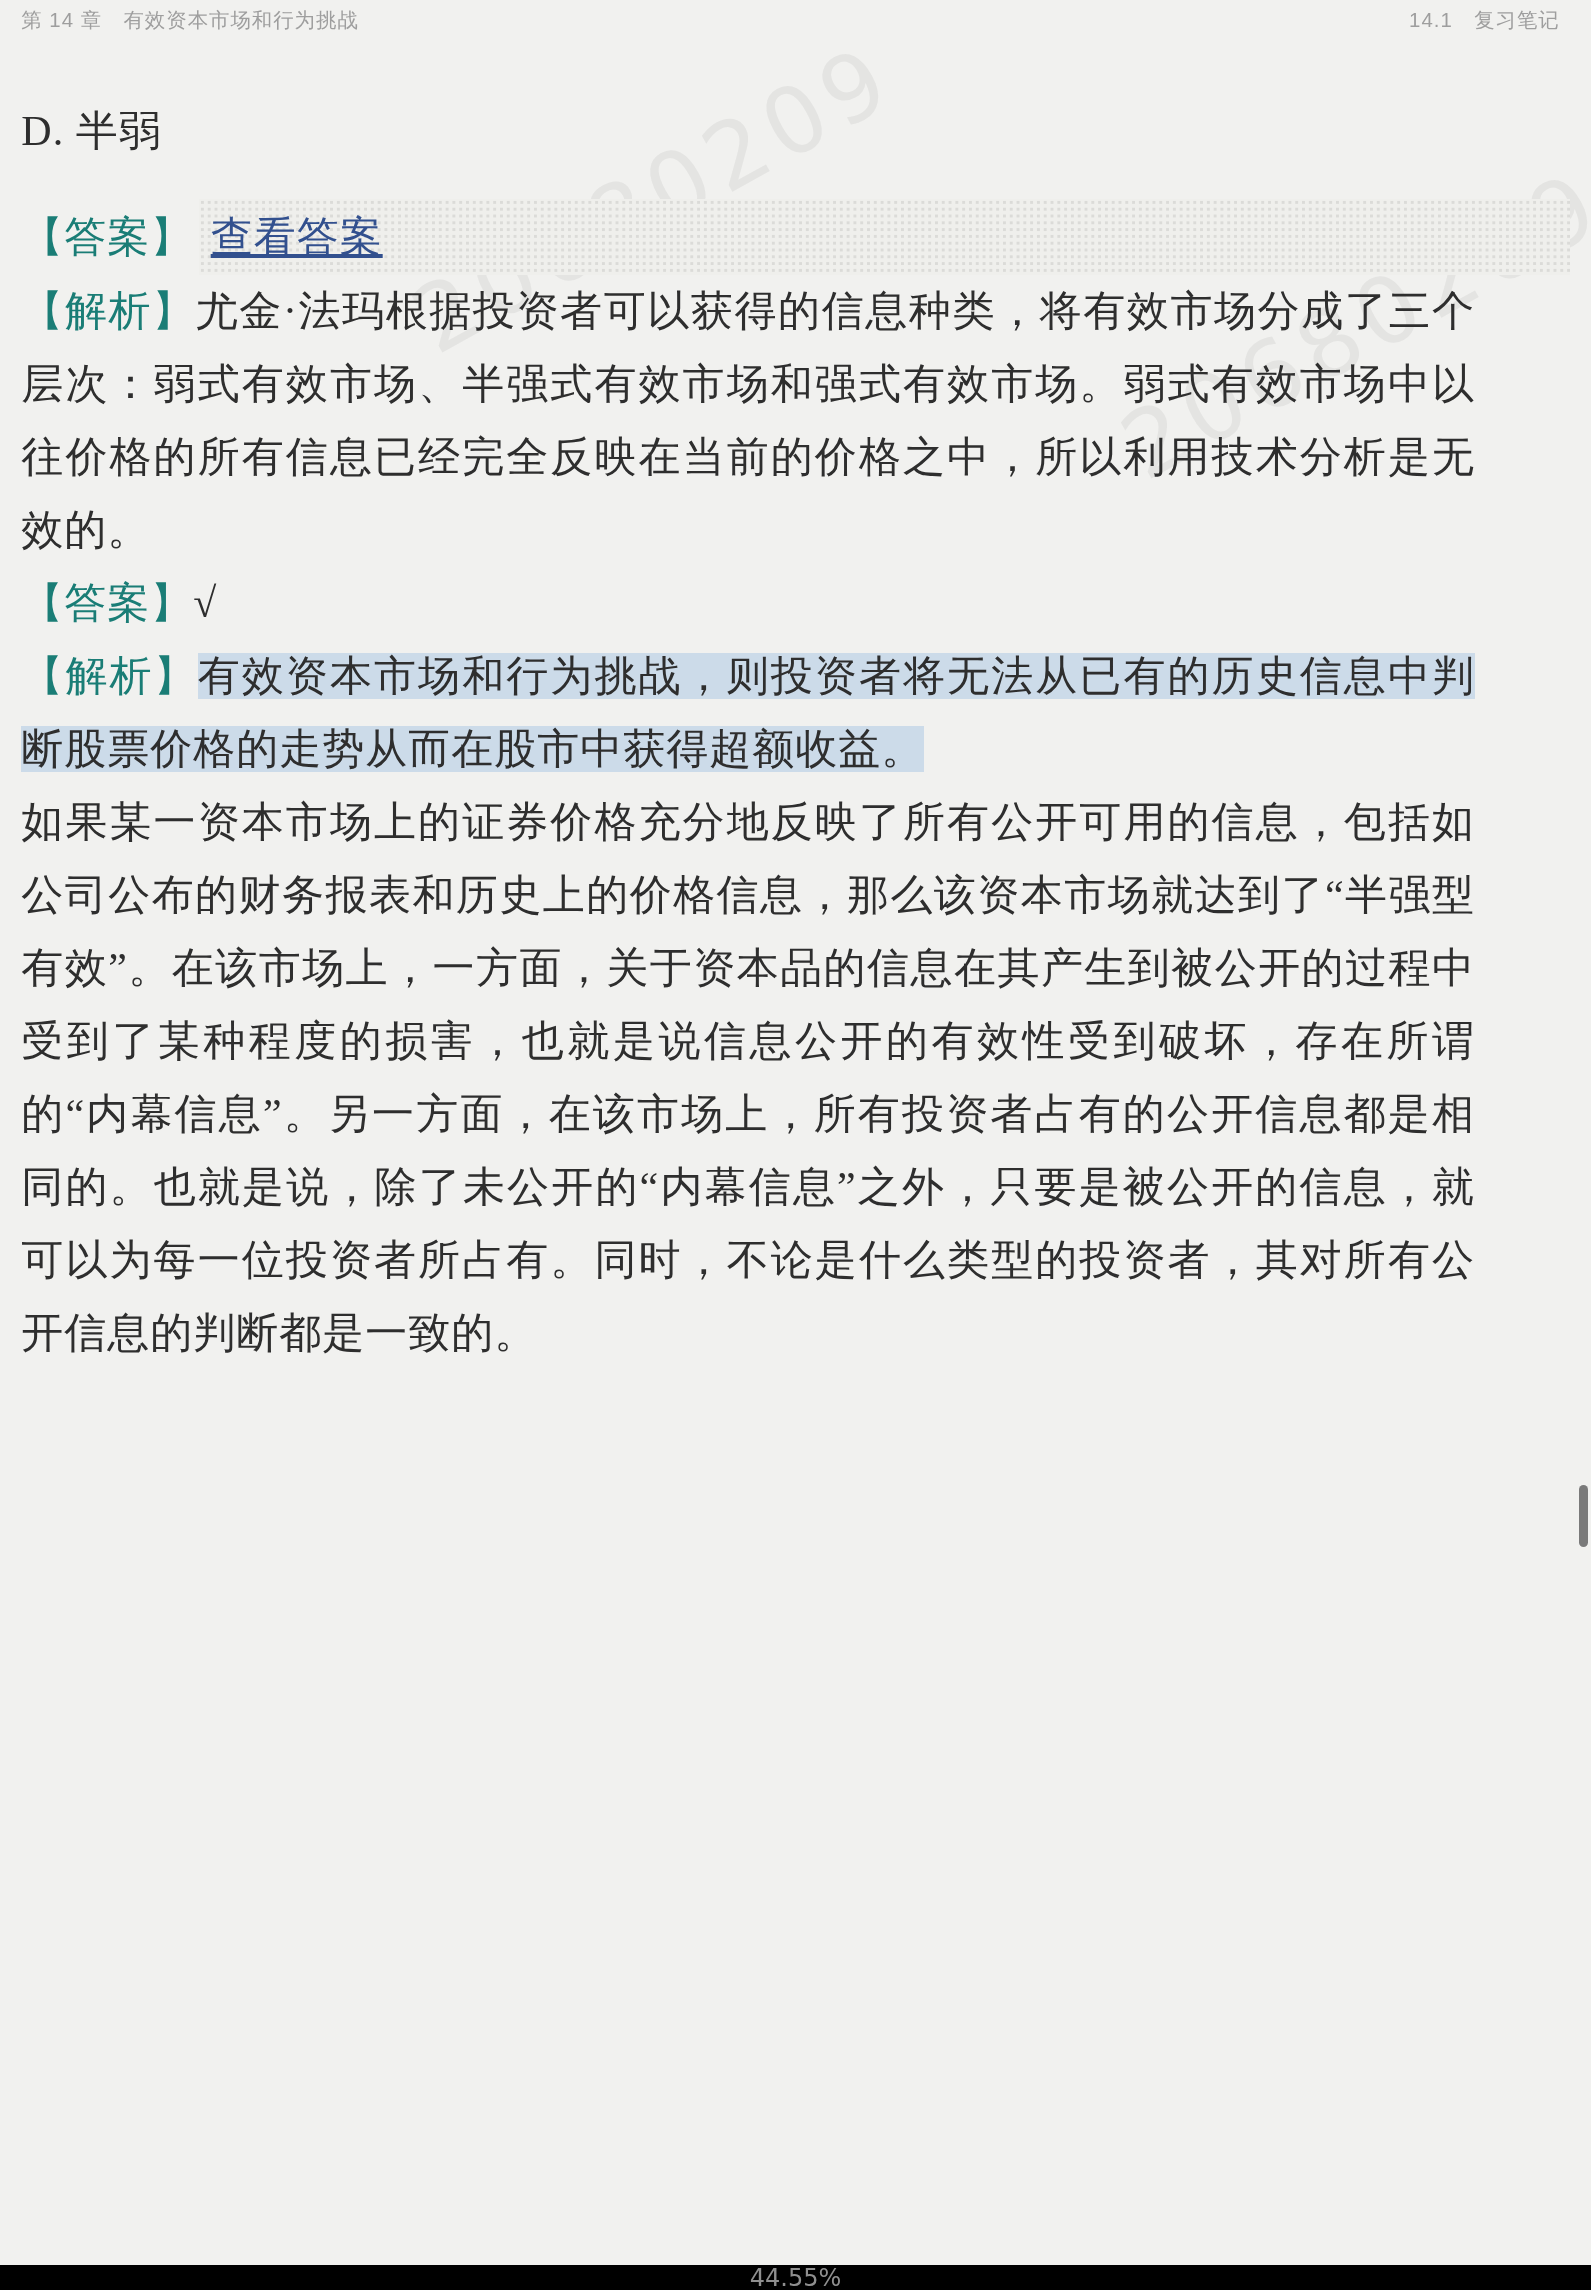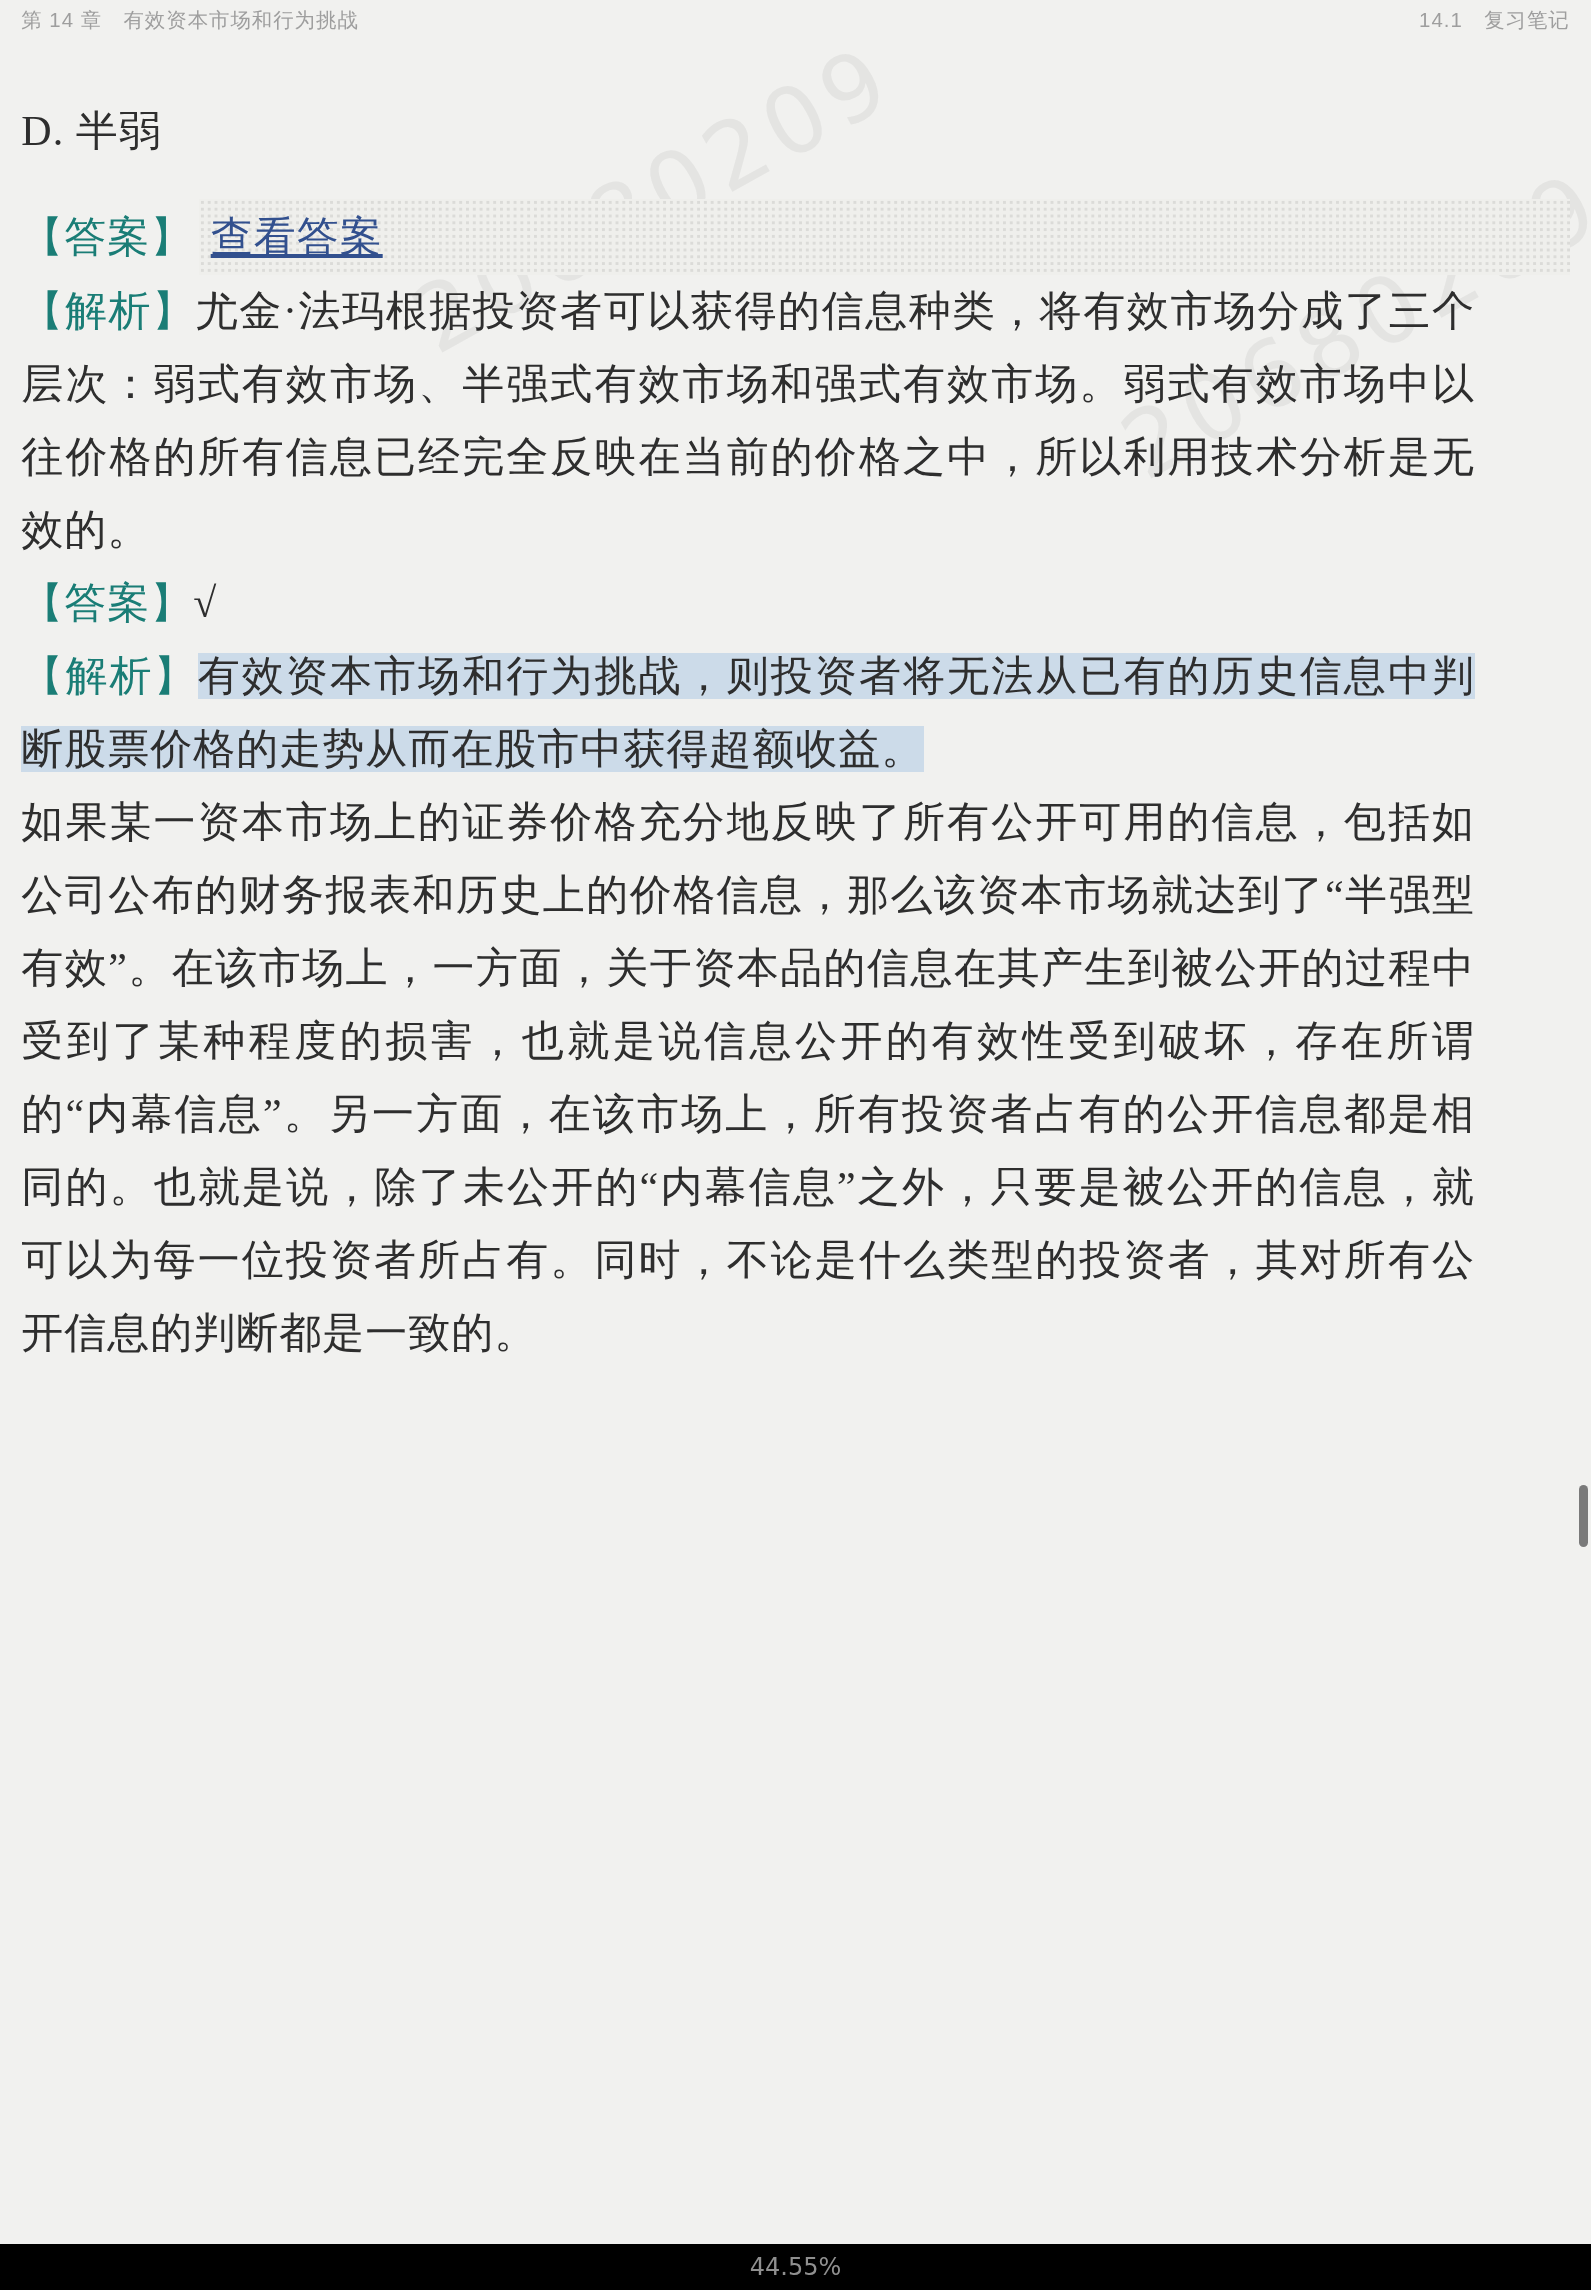--- a/index.html
+++ b/index.html
@@ -6,21 +6,21 @@
   body {
     width:1591px; height:2290px;
     background:#f1f1ef;
     font-family:"Liberation Sans", sans-serif;
     overflow:hidden;
     position:relative;
   }
 
   
   .header {
-    position:absolute; top:0; left:0; right:0; height:39px;
+    position:absolute; top:0; left:0; right:10px; height:39px;
     display:flex; justify-content:space-between; align-items:center;
     padding:0 21.3px; box-sizing:border-box;
     color:#9e9e9e; font-size:20.4px; letter-spacing:1px;
   }
 
   
   .watermark {
     position:absolute;
     color:rgba(120,120,120,0.10);
     font-size:92px; letter-spacing:7.8px;
@@ -79,21 +79,21 @@
   
   .scroll-thumb {
     position:absolute; right:2.9px; top:1485px;
     width:8.7px; height:62px;
     background:#7a7a7a; border-radius:4.9px;
     z-index:3;
   }
 
   
   .footer {
-    position:absolute; bottom:0; left:0; right:0; height:46px;
+    position:absolute; bottom:0; left:0; right:0; height:25px;
     background:#000000;
     display:flex; align-items:center; justify-content:center;
     color:#8f8f8f; font-size:24px;
     font-family:"DejaVu Sans", sans-serif;
     z-index:2;
   }
 </style>
 </head>
 <body>
 

